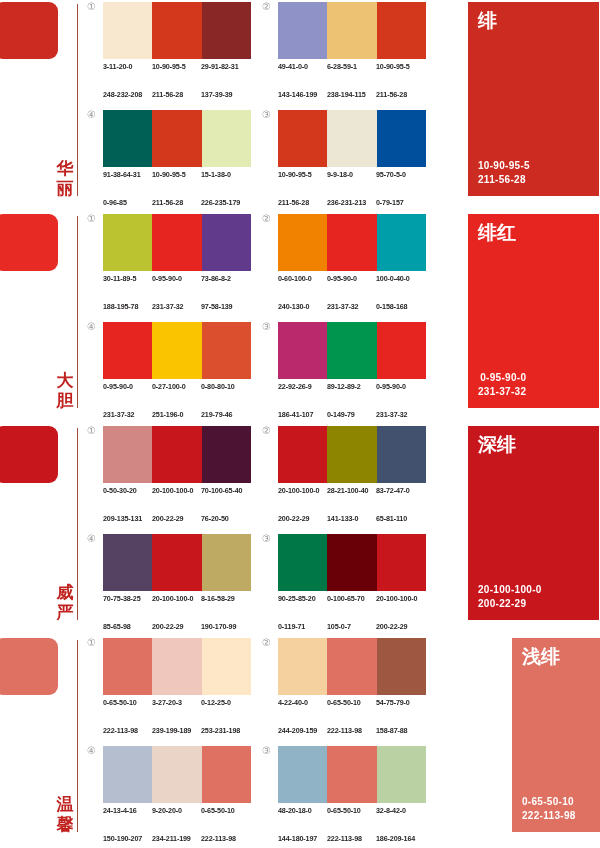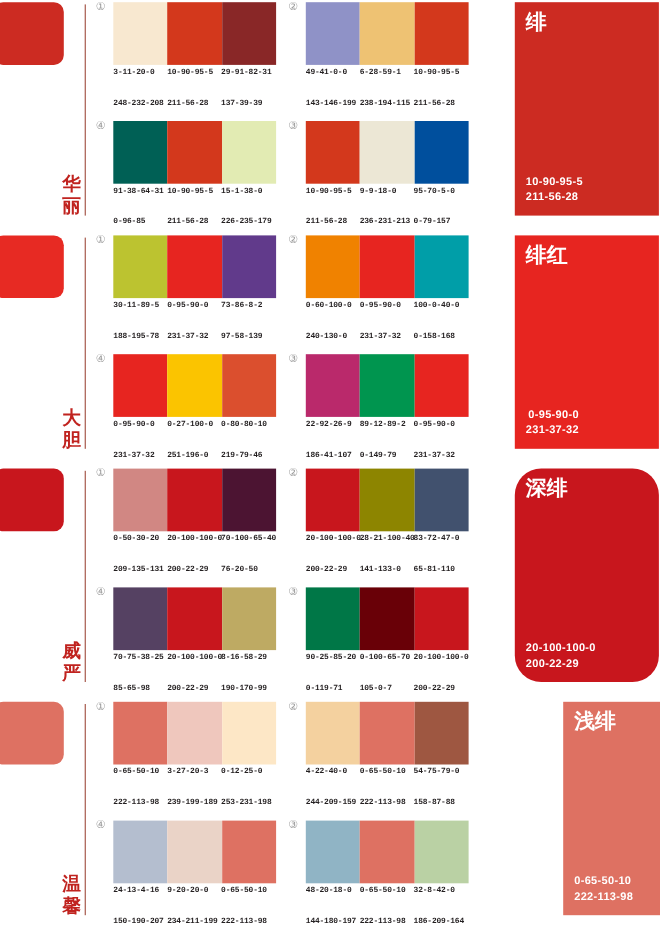--- a/index.html
+++ b/index.html
@@ -109,21 +109,21 @@
   .captions {
     position: absolute;
     left: 16px;
     top: 60px;
     width: 165px;
     display: flex;
   }
   .cap {
     width: 49px;
     flex: 0 0 49px;
-    font-family: Liberation Mono, monospace;
+    font-family: Liberation Sans, sans-serif;
     font-size: 7.2px;
     line-height: 9.4px;
     color: #231f20;
     letter-spacing: -0.15px;
     white-space: nowrap;
   }
   .cap .cmyk { display: block; font-weight: bold; }
   .cap .rgb  { display: block; font-weight: bold; margin-top: 19px; }
 
   
@@ -467,21 +467,21 @@
             <div class="cap">
               <span class="cmyk">0-100-65-70</span>
               <span class="rgb">105-0-7</span>
             </div>
             <div class="cap">
               <span class="cmyk">20-100-100-0</span>
               <span class="rgb">200-22-29</span>
             </div>
           </div>
         </div>
-        <div class="big-panel" style="background: rgb(200, 22, 29); border-radius: 24px;">
+        <div class="big-panel" style="background: rgb(200, 22, 29);">
           <div class="bp-title">深绯</div>
           <div class="bp-codes">
             <span>20-100-100-0</span>
             <span>200-22-29</span>
           </div>
         </div>
       </div>
     </div>
     <div class="row">
       <div class="row-inner">

